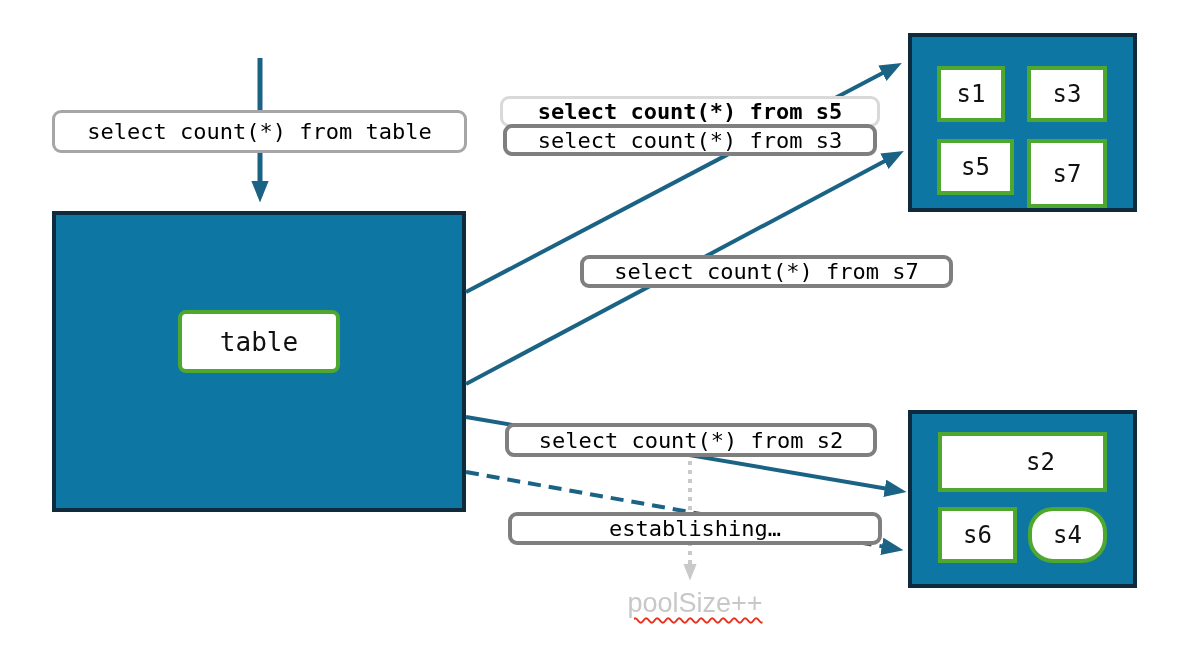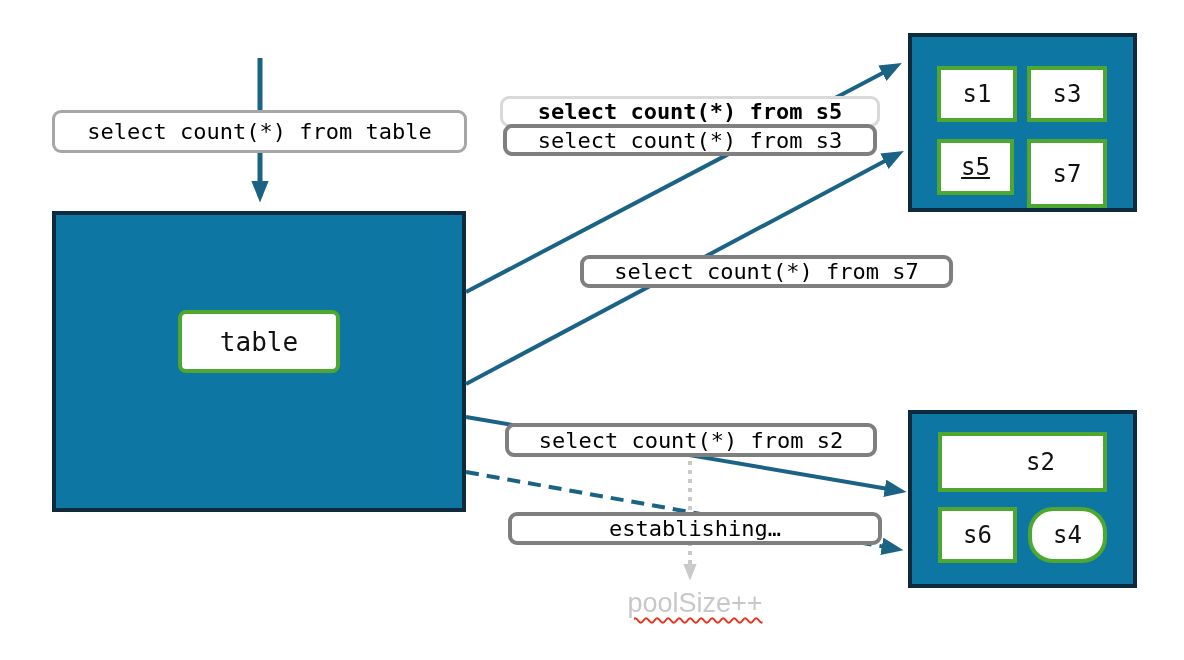--- a/index.html
+++ b/index.html
@@ -39,27 +39,27 @@
 <body>
 
 <div id="canvas">
 
   <div class="teal-box" style="left:52px;top:211px;width:414px;height:301px;"></div>
   <div id="label-table-cell" class="green-cell" style="left:178px;top:310px;width:162px;height:63px;border-radius:8px;">
     <span>table</span>
   </div>
 
   <div class="teal-box" style="left:908px;top:33px;width:229px;height:179px;"></div>
-  <div class="green-cell" style="left:937px;top:66px;width:80px;height:56px;">
+  <div class="green-cell" style="left:937px;top:66px;width:68px;height:56px;">
     <span>s1</span>
   </div>
   <div class="green-cell" style="left:1027px;top:66px;width:80px;height:56px;">
     <span>s3</span>
   </div>
-  <div class="green-cell" style="left:937px;top:139px;width:77px;height:56px;text-decoration:underline;">
+  <div class="green-cell" style="left:937px;top:139px;width:77px;height:56px;">
     <span>s5</span>
   </div>
   <div class="green-cell" style="left:1027px;top:139px;width:80px;height:69px;">
     <span>s7</span>
   </div>
 
   <div class="teal-box" style="left:908px;top:410px;width:229px;height:178px;"></div>
   <div class="green-cell" style="left:938px;top:432px;width:169px;height:60px;padding-left:36px;">
     <span>s2</span>
   </div>

